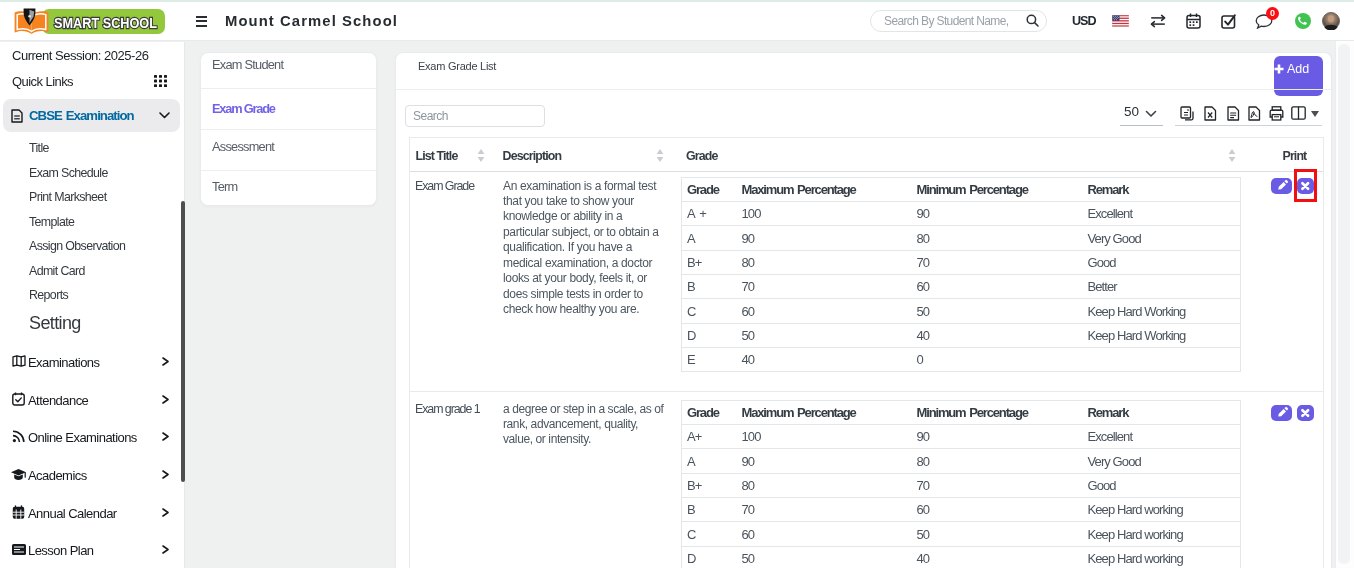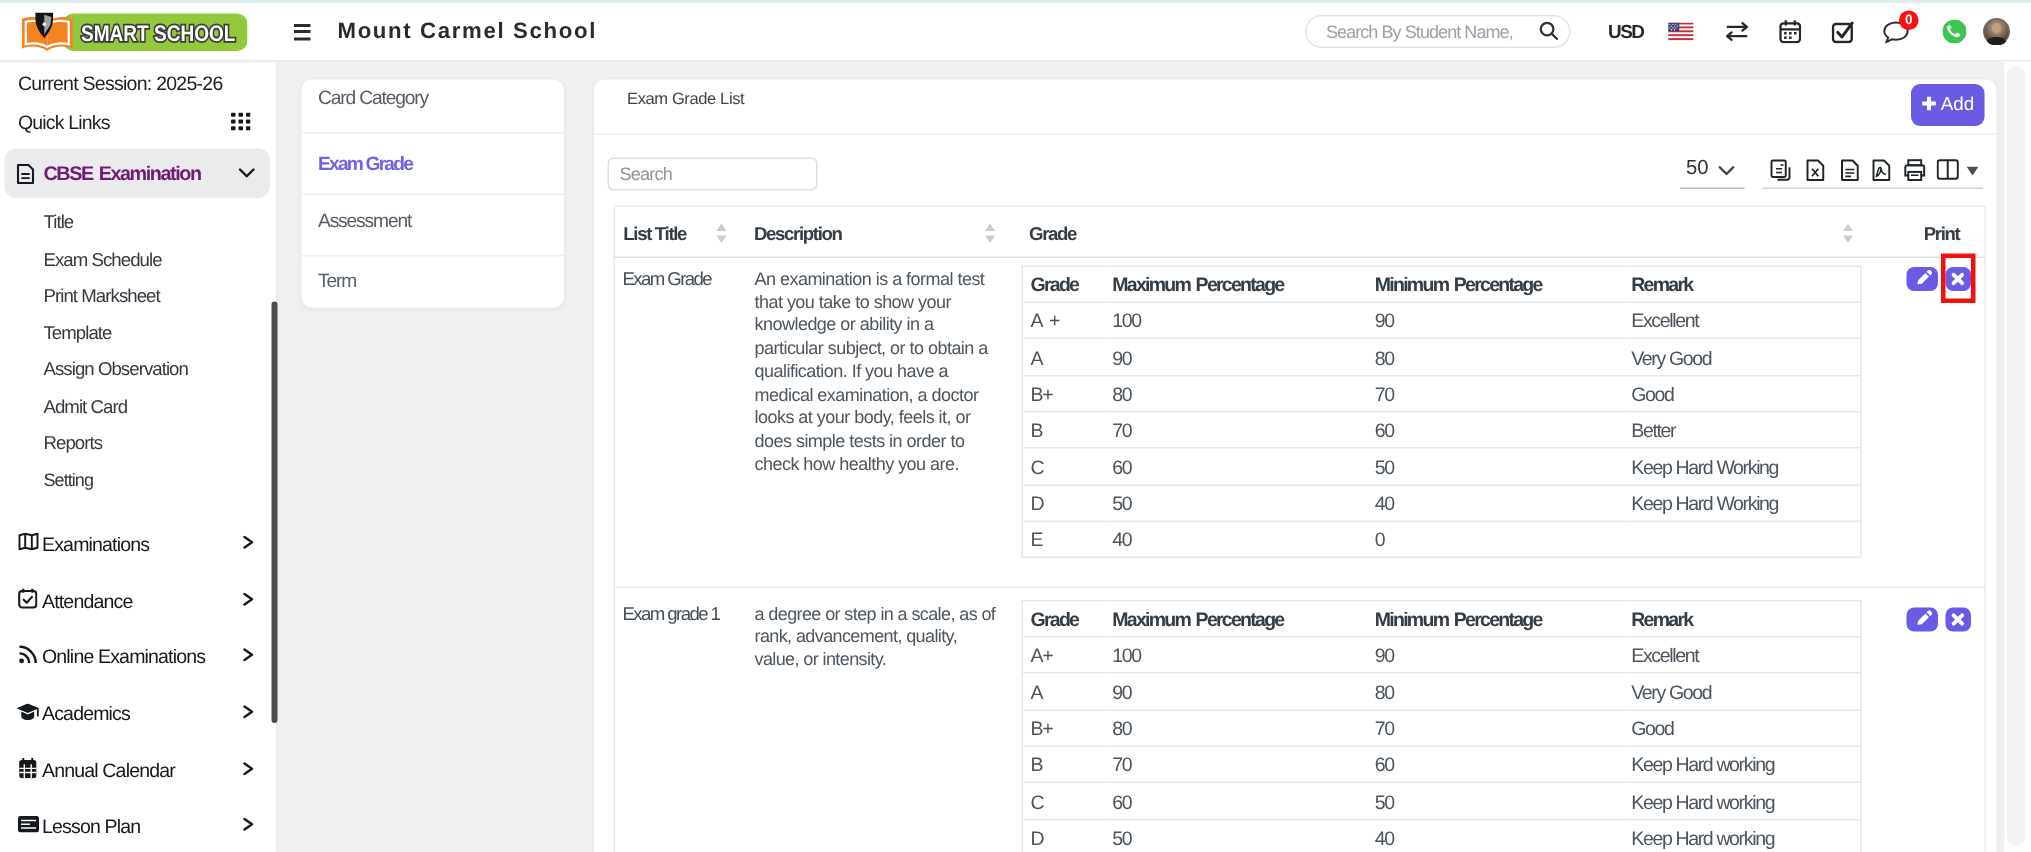--- a/index.html
+++ b/index.html
@@ -141,33 +141,33 @@
       <rect x="10" y="9.2" width="3" height="2.8" rx=".6"></rect>
     </g>
 </svg>
 
 <div class="a" style="left:3px;top:99px;width:177px;height:33px;background:#ebebed;border-radius:8px"></div>
 <svg class="a" style="left:11px;top:109px" width="12" height="14" viewBox="0 0 12 14">
   <path d="M1 1 H8 L11 4 V13 H1 Z" fill="none" stroke="#17191c" stroke-width="1.4" stroke-linejoin="round"></path>
   <line x1="3.2" y1="7" x2="8.8" y2="7" stroke="#17191c" stroke-width="1.2"></line>
   <line x1="3.2" y1="9.8" x2="8.8" y2="9.8" stroke="#17191c" stroke-width="1.2"></line>
 </svg>
-<div class="a" style="left:29px;top:108px;font-size:13.2px;font-weight:bold;letter-spacing:-0.95px;word-spacing:1.2px;color:#701a75">CBSE Examination</div>
+<div class="a" style="left:29px;top:108px;font-size:13.2px;font-weight:bold;letter-spacing:-0.95px;word-spacing:1.2px;color:#0369a1">CBSE Examination</div>
 <svg class="a" style="left:159px;top:112px" width="11" height="7" viewBox="0 0 11 7">
     <path d="M1 1 L5.5 5.5 L10 1" fill="none" stroke="#17191c" stroke-width="1.6" stroke-linecap="round" stroke-linejoin="round"></path>
   </svg>
 
 <div class="a" style="left:29px;top:141px;font-size:12.4px;letter-spacing:-0.62px;color:#34393f">Title</div>
 <div class="a" style="left:29px;top:165.5px;font-size:12.4px;letter-spacing:-0.62px;color:#34393f">Exam Schedule</div>
 <div class="a" style="left:29px;top:190px;font-size:12.4px;letter-spacing:-0.62px;color:#34393f">Print Marksheet</div>
 <div class="a" style="left:29px;top:214.5px;font-size:12.4px;letter-spacing:-0.62px;color:#34393f">Template</div>
 <div class="a" style="left:29px;top:239px;font-size:12.4px;letter-spacing:-0.62px;color:#34393f">Assign Observation</div>
 <div class="a" style="left:29px;top:263.5px;font-size:12.4px;letter-spacing:-0.62px;color:#34393f">Admit Card</div>
 <div class="a" style="left:29px;top:288px;font-size:12.4px;letter-spacing:-0.62px;color:#34393f">Reports</div>
-<div class="a" style="left:29px;top:312.5px;font-size:12px;letter-spacing:-0.62px;color:#34393f">Setting</div>
+<div class="a" style="left:29px;top:312.5px;font-size:18px;letter-spacing:-0.62px;color:#34393f">Setting</div>
 
 <style>
 .mi{position:absolute;left:28px;font-size:13px;font-weight:normal;letter-spacing:-0.55px;color:#15181c}
 .chv{position:absolute;left:161px;width:9px;height:9px}
 </style>
 <div class="mi" style="top:354.5px">Examinations</div>
 <div class="mi" style="top:392.5px">Attendance</div>
 <div class="mi" style="top:430px">Online Examinations</div>
 <div class="mi" style="top:468px">Academics</div>
 <div class="mi" style="top:505.5px">Annual Calendar</div>
@@ -230,28 +230,28 @@
       <line x1="2" y1="3" x2="12" y2="3"></line>
       <line x1="2" y1="5.5" x2="8" y2="5.5"></line>
       <line x1="2" y1="8" x2="12" y2="8"></line>
     </g>
 </svg>
 
 <div class="a card" style="left:200px;top:52px;width:177px;height:153.5px"></div>
 <div class="a" style="left:201px;top:87.5px;width:175px;height:1px;background:#eceef0"></div>
 <div class="a" style="left:201px;top:128.6px;width:175px;height:1px;background:#eceef0"></div>
 <div class="a" style="left:201px;top:169.8px;width:175px;height:1px;background:#eceef0"></div>
-<div class="a" style="left:212px;top:56.5px;font-size:12.8px;letter-spacing:-0.76px;color:#555d66">Card Category</div>
+<div class="a" style="left:212px;top:56.5px;font-size:12.8px;letter-spacing:-0.76px;color:#555d66">Exam Student</div>
 <div class="a" style="left:212px;top:101px;font-size:12.8px;font-weight:bold;letter-spacing:-1.2px;color:#7163e8">Exam Grade</div>
 <div class="a" style="left:212px;top:138.5px;font-size:12.8px;letter-spacing:-0.76px;color:#555d66">Assessment</div>
 <div class="a" style="left:212px;top:178.5px;font-size:12.8px;letter-spacing:-0.76px;color:#555d66">Term</div>
 
 <div class="a card" style="left:395px;top:52px;width:937px;height:540px;border-bottom-left-radius:0;border-bottom-right-radius:0"></div>
 <div class="a" style="left:418px;top:60px;font-size:11px;letter-spacing:-0.25px;color:#3c434b">Exam Grade List</div>
-<div class="a prp" style="left:1274px;top:56px;width:49px;height:28px;border-radius:6px;color:#fff;text-align:center;line-height:26px;font-size:12.5px"><svg style="display:inline-block;vertical-align:-1px;margin-right:3px" width="10" height="10" viewBox="0 0 10 10">
+<div class="a prp" style="left:1274px;top:56px;width:49px;height:40px;border-radius:6px;color:#fff;line-height:26px;font-size:12.5px"><svg style="display:inline-block;vertical-align:-1px;margin-right:3px" width="10" height="10" viewBox="0 0 10 10">
       <path d="M5 0.5 V9.5 M0.5 5 H9.5" stroke="#fff" stroke-width="2.6"></path>
     </svg>Add</div>
 <div class="a" style="left:396px;top:89px;width:935px;height:1px;background:#eceef0"></div>
 
 <div class="a" style="left:405px;top:105px;width:140px;height:22px;border:1px solid #dcdfe3;border-radius:4px"></div>
 <div class="a" style="left:413px;top:109px;font-size:12px;letter-spacing:-0.5px;color:#8d959d">Search</div>
 
 <div class="a" style="left:1124px;top:104px;font-size:13.5px;color:#2a3138">50</div>
 <svg class="a" style="left:1145px;top:110px" width="12" height="8" viewBox="0 0 12 8">
     <path d="M1.5 1.5 L6 6 L10.5 1.5" fill="none" stroke="#3b4249" stroke-width="1.6" stroke-linecap="round" stroke-linejoin="round"></path>

